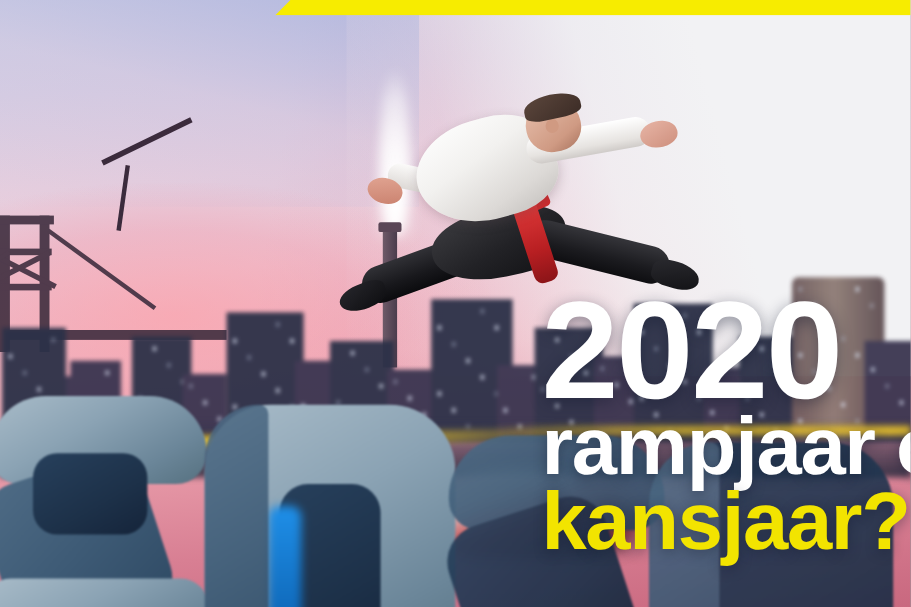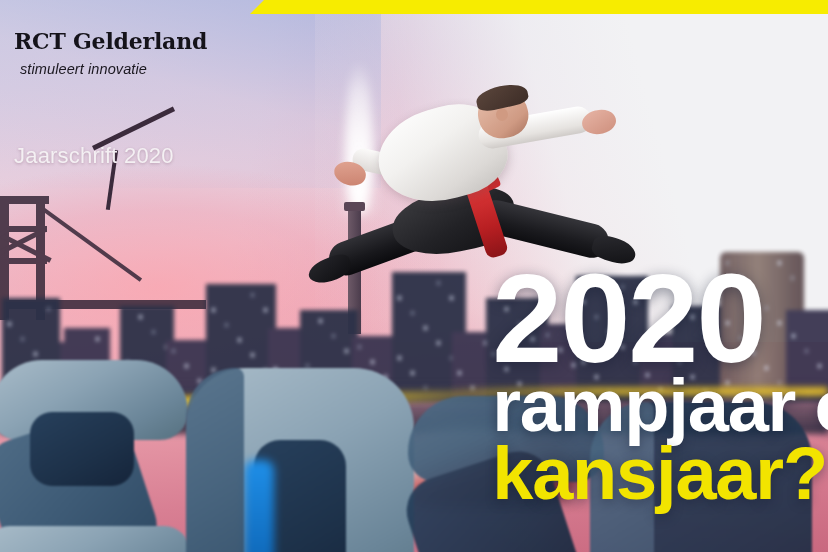--- a/index.html
+++ b/index.html
@@ -375,27 +375,22 @@
     <div class="shirt"></div>
     <div class="arm-f"></div>
     <div class="hand-f"></div>
     <div class="head"></div>
     <div class="ear"></div>
     <div class="hair"></div>
   </div>
 
   <div class="ybar"></div>
 
-  <div class="brand">
-    <div class="brand-name">RCT Gelderland</div>
-    <div class="brand-tag">stimuleert innovatie</div>
-  </div>
 
   <div class="subblock">
-    <div class="sub-title">Jaarschrift 2020</div>
   </div>
 
   <div class="headline">
     <div class="hl-1">2020</div>
     <div class="hl-2">rampjaar of</div>
     <div class="hl-3">kansjaar?</div>
   </div>
 
 </div>
 

